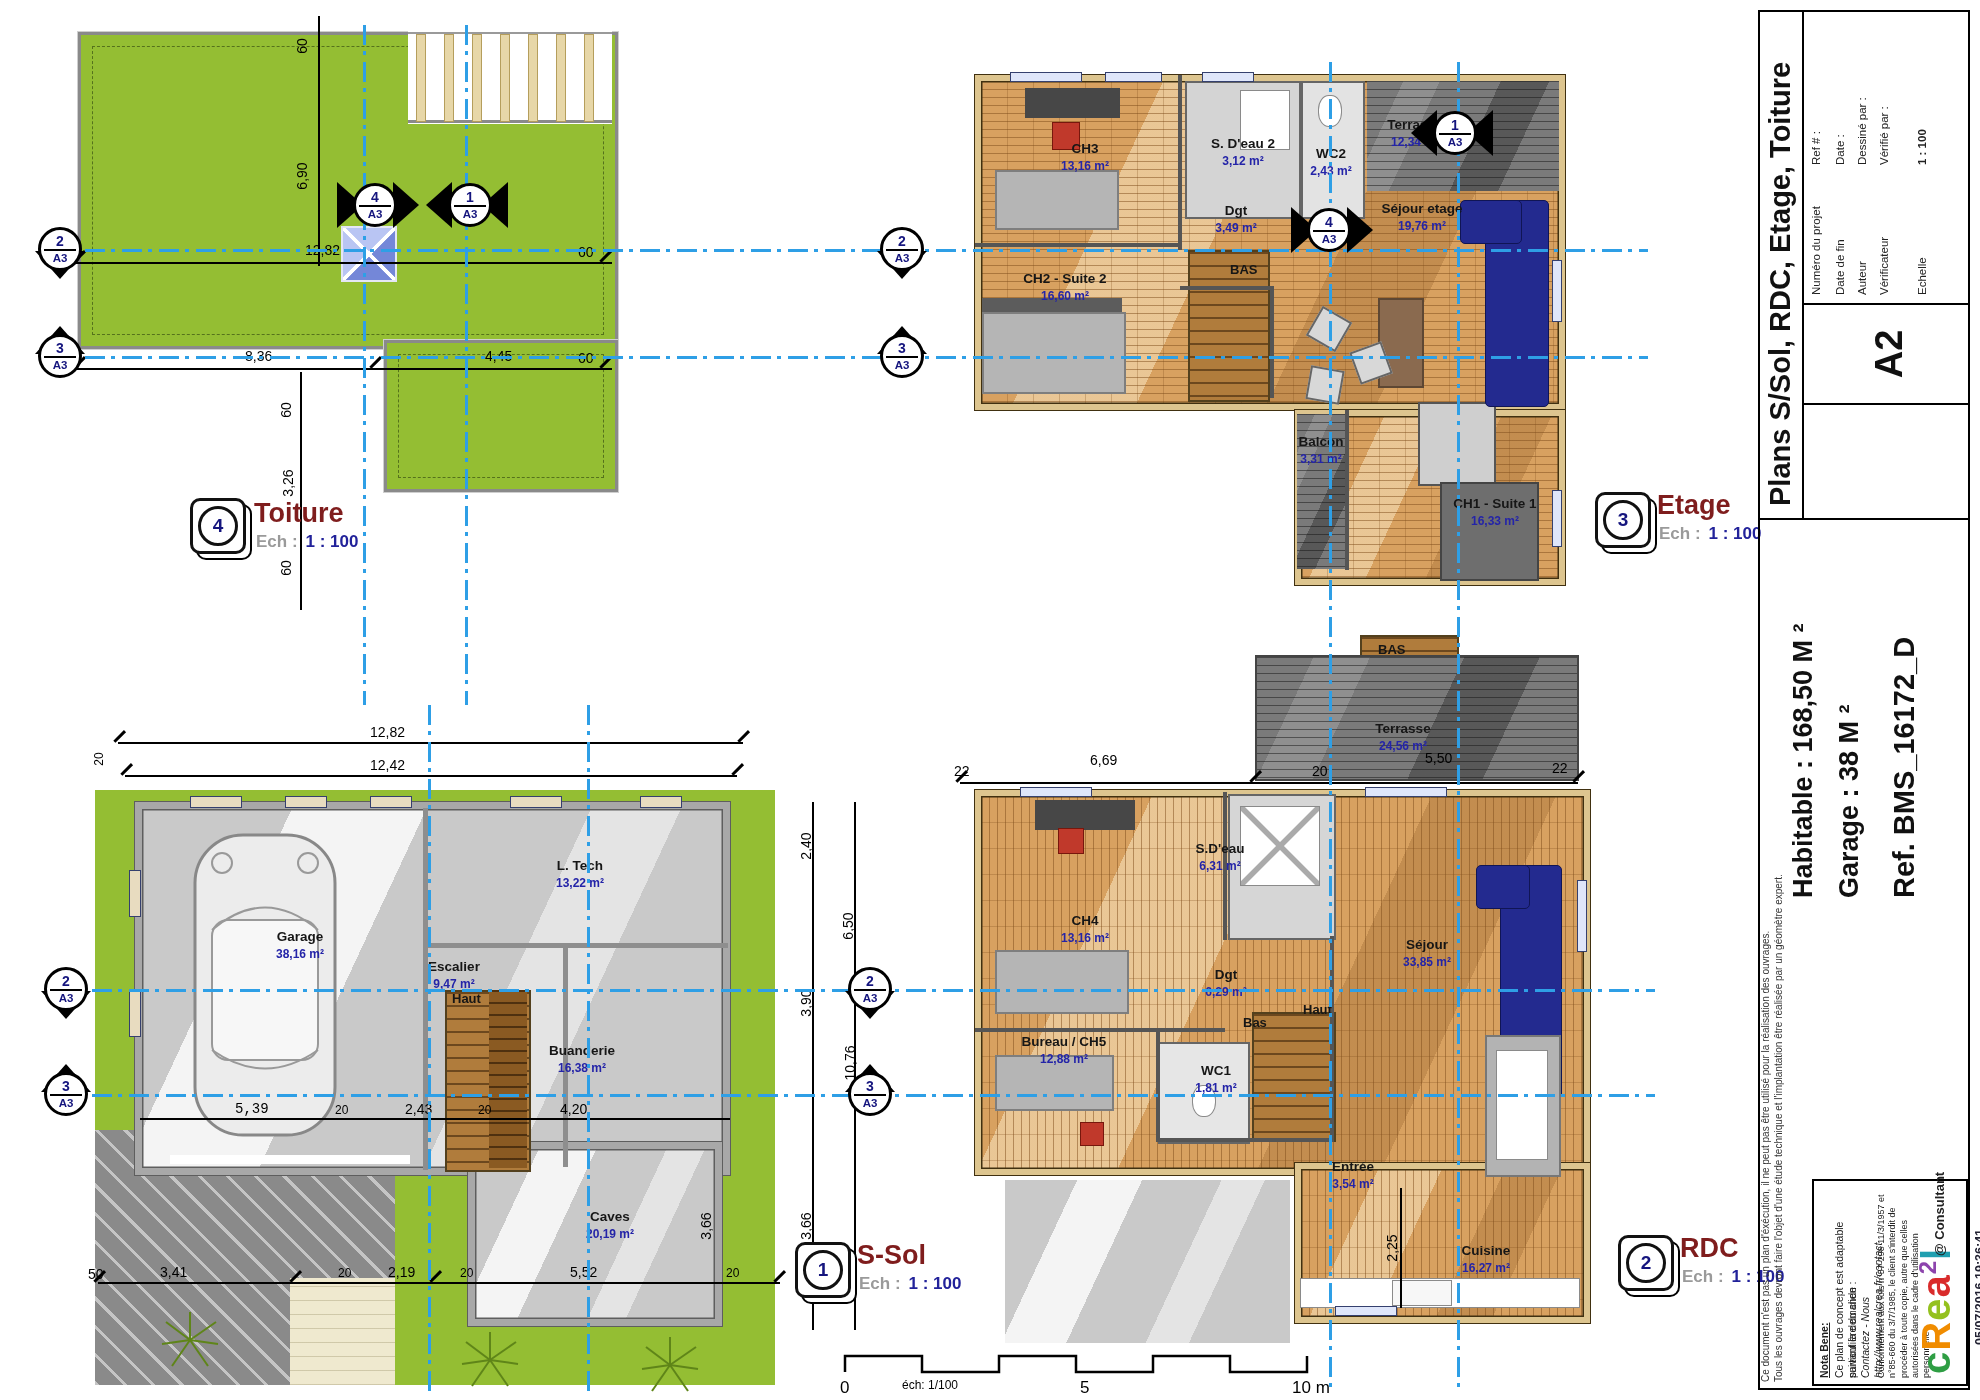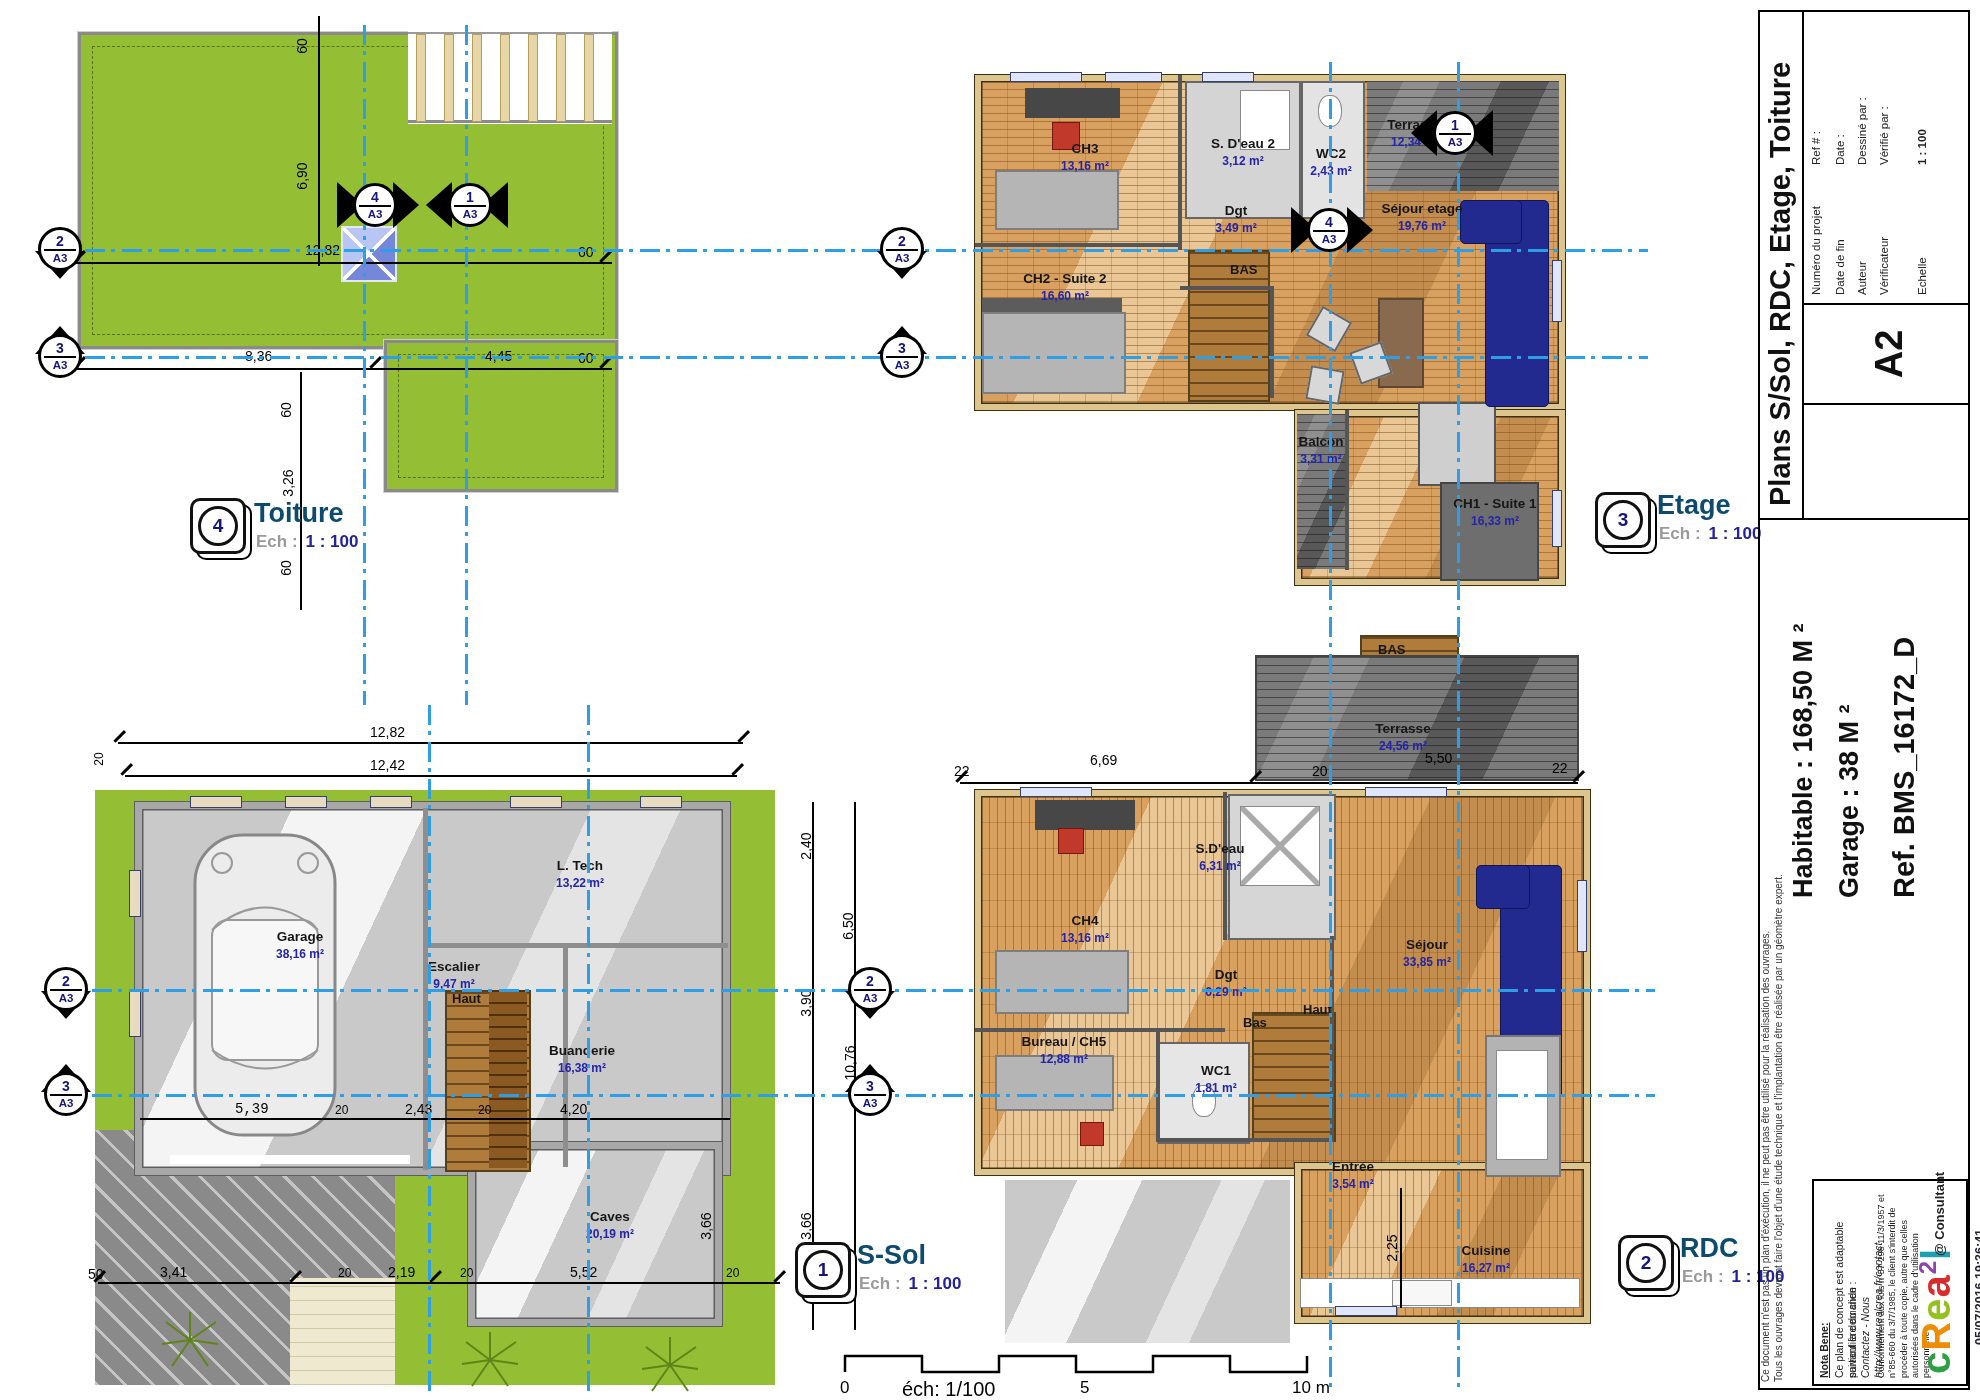--- a/index.html
+++ b/index.html
@@ -51,21 +51,21 @@
   .t-down{left:-3px;top:24px;border-left:25px solid transparent;border-right:25px solid transparent;border-top:28px solid #000;}
   .t-up{left:-3px;bottom:24px;border-left:25px solid transparent;border-right:25px solid transparent;border-bottom:28px solid #000;}
   .t-rightA{left:-16px;top:-1px;border-top:23px solid transparent;border-bottom:23px solid transparent;border-left:26px solid #000;}
   .t-rightB{right:-22px;top:-1px;border-top:23px solid transparent;border-bottom:23px solid transparent;border-left:26px solid #000;}
   .t-leftA{right:-16px;top:-1px;border-top:23px solid transparent;border-bottom:23px solid transparent;border-right:26px solid #000;}
   .t-leftB{left:-22px;top:-1px;border-top:23px solid transparent;border-bottom:23px solid transparent;border-right:26px solid #000;}
   
   .plan-icon{position:absolute;width:50px;height:50px;border:3px solid #111;border-radius:10px;background:#fff;
       box-shadow:6px 6px 0 -2px #fff,6px 6px 0 0 #000;display:flex;align-items:center;justify-content:center;}
   .plan-icon .pc{width:34px;height:34px;border:3px solid #111;border-radius:50%;display:flex;align-items:center;justify-content:center;color:#15157e;font-weight:bold;font-size:19px;}
-  .plan-title{position:absolute;font-size:27px;font-weight:bold;color:#0c4a6e;white-space:nowrap;}
+  .plan-title{position:absolute;font-size:27px;font-weight:bold;color:#7f1d1d;white-space:nowrap;}
   .plan-ech{position:absolute;font-size:17px;font-weight:bold;white-space:nowrap;color:#9a9a9a;}
   .plan-ech b{color:#22229a;margin-left:8px;}
   
   .furn{position:absolute;}
   .bed{background:#b5b5b5;border:2px solid #7e7e7e;}
   .bedhead{background:#5c5c5c;}
   .navy{background:#232a8f;border:1px solid #101555;border-radius:5px;}
   .redchair{background:#c0392b;border:1px solid #77170c;}
   .dark{background:#474747;}
   .whitefix{background:#fff;border:1px solid #8a8a8a;}
@@ -538,21 +538,21 @@
         <span class="n">3</span>
         <span class="r">A3</span>
       </div>
     </div>
 
   <div class="abs" style="left:840px;top:1342px;width:520px;height:56px;">
     <svg width="520" height="36" viewBox="0 0 520 36">
       <polyline points="5,30 5,14 82,14 82,30 159,30 159,14 236,14 236,30 313,30 313,14 390,14 390,30 467,30 467,14" fill="none" stroke="#000" stroke-width="2.5"></polyline>
     </svg>
     <div class="dim" style="left:0px;top:36px;font-size:17px;">0</div>
-    <div class="dim" style="left:62px;top:36px;font-size:20px;">éch: 1/100</div>
+    <div class="dim" style="left:62px;top:36px;font-size:12px;">éch: 1/100</div>
     <div class="dim" style="left:240px;top:36px;font-size:17px;">5</div>
     <div class="dim" style="left:452px;top:36px;font-size:17px;">10 m</div>
   </div>
 
   <div class="tb-wrap">
     <div class="tb-rot">
       <div class="tb-border"></div>
 
       <div class="abs" style="left:870px;top:0;width:2px;height:212px;background:#000;"></div>
       <div class="abs" style="left:870px;top:44px;width:510px;height:2px;background:#000;"></div>

